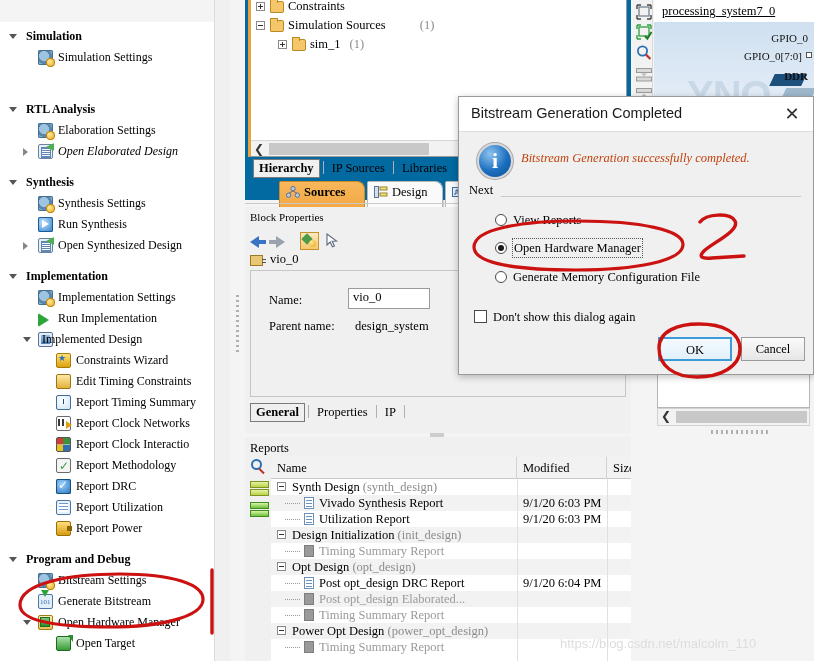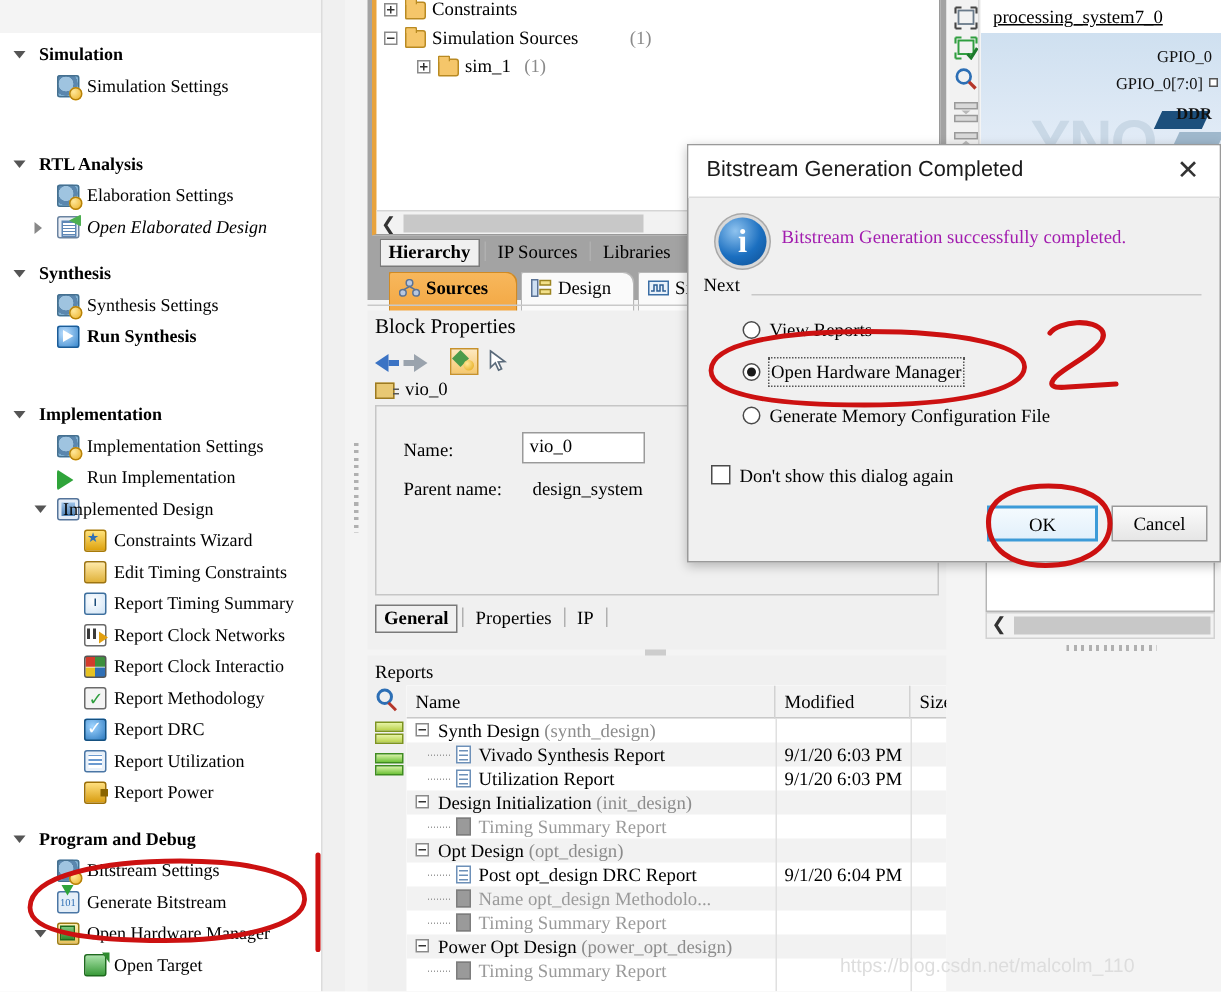--- a/index.html
+++ b/index.html
@@ -92,21 +92,21 @@
   .vdivider { position:absolute; left:231px; top:0; width:14px; height:661px; background:#f4f4f4; }
   .vdivider .grip { position:absolute; left:5px; top:295px; width:3px; height:60px;
      background: repeating-linear-gradient(#b0b0b0 0 2px, transparent 2px 5px); }
 
   
   .mid { position:absolute; left:245px; top:0; width:386px; height:661px; }
 
   .panel { position:absolute; background:#f0f0f0; }
 
   
-  .sources-panel { left:0; top:0; width:386px; height:200px; background:#a3a3a3; }
+  .sources-panel { left:0; top:0; width:386px; height:200px; background:#0369a1; }
   .sources-inner { position:absolute; left:3px; top:-4px; right:4px; height:161px; background:#fff; border:1px solid #9a9a9a;
      border-left:3px solid #e8a33d; overflow:hidden;}
   .tree { font-family:"Liberation Serif", serif; font-size:12.5px; color:#000; padding-top:0px;}
   .tree-row { height:19px; line-height:19px; white-space:nowrap; position:relative;}
   .tw { position:absolute; width:9px; height:9px; border:1px solid #8a8a8a; background:#fff; top:5px; }
   .tw::before { content:""; position:absolute; left:1px; top:3px; width:5px; height:1px; background:#333;}
   .tw.plus::after { content:""; position:absolute; left:3px; top:1px; width:1px; height:5px; background:#333;}
   .folder { position:absolute; width:14px; height:12px; top:4px; background:#f5c66a; border:1px solid #b98a22; border-radius:1px 2px 2px 1px;}
   .folder::before { content:""; position:absolute; left:-1px; top:-3px; width:6px; height:3px; background:#f5c66a; border:1px solid #b98a22; border-bottom:0; border-radius:1px 1px 0 0;}
   .tlabel { position:absolute; }
@@ -117,26 +117,26 @@
   .hscroll .larr { position:absolute; left:3px; top:1px; font-size:12px; color:#333; font-family:"DejaVu Sans",sans-serif;}
   .hscroll .thumb { position:absolute; left:18px; top:2px; height:12px; background:#c8c8c8;}
 
   .tabrow { position:absolute; font-family:"Liberation Serif", serif; font-size:12.5px; white-space:nowrap;}
   .subtab { display:inline-block; padding:1px 5px; }
   .subtab.sel { border:1px solid #7a7a7a; background:#f0f0f0; font-weight:bold;}
   .tsep { display:inline-block; width:1px; height:13px; background:#b0b0b0; vertical-align:-2px; margin:0 3px;}
 
   .bigtabs { position:absolute; left:0; top:181px; width:386px; height:22px; }
   .bigtab { position:absolute; top:0; height:36px; line-height:21px; font-size:12.5px; padding:0 8px 0 6px;
-            border:1px solid #b8b8b8; border-bottom:0; background:#fafafa; border-radius:2px 8px 0 0; }
+            border:1px solid #b8b8b8; border-bottom:0; background:#fafafa; border-radius:2px 8px 0 0;margin-left:20px; }
   .bigtab.active { background:linear-gradient(#f7b75c,#f2a23a); border-color:#d08a24; font-weight:bold; color:#000; }
 
   
   .bp-panel { left:0; top:207px; width:386px; height:226px; background:#f0f0f0;}
-  .bp-title { position:absolute; left:5px; top:4px; font-size:14px;}
+  .bp-title { position:absolute; left:5px; top:4px; font-size:11px;}
   .bp-toolbar { position:absolute; left:3px; top:22px; height:22px;}
   .tb-ico { position:absolute; top:2px; width:18px; height:18px; }
   .arr-left, .arr-right { width:0;height:0; top:7px !important;}
   .arr-left { border-right:9px solid #3b73c4; border-top:6px solid transparent; border-bottom:6px solid transparent;}
   .arr-left::after{content:"";position:absolute;left:9px;top:-2px;width:7px;height:4px;background:#3b73c4;}
   .arr-right { border-left:9px solid #9aa3ad; border-top:6px solid transparent; border-bottom:6px solid transparent;}
   .arr-right::after{content:"";position:absolute;right:9px;top:-2px;width:7px;height:4px;background:#9aa3ad;}
   .tb-pin { background:linear-gradient(#fde8c0,#f5c86e); border:1px solid #c8922b;}
   .tb-pin::before{content:"";position:absolute;left:2px;top:2px;width:8px;height:8px;background:#4b9b4b;transform:rotate(45deg);}
   .tb-pin::after{content:"";position:absolute;right:2px;bottom:2px;width:7px;height:7px;background:radial-gradient(circle at 35% 35%,#ffe89a,#e3a50f);border-radius:50%;}
@@ -206,21 +206,21 @@
   .dlg-titlebar { position:absolute; left:0; top:0; right:0; height:35px; background:#fff; border-bottom:1px solid #dcdcdc;}
   .dlg-title { position:absolute; left:12px; top:8px; font-size:14.5px; color:#1a1a1a;
      font-family:"Liberation Sans", sans-serif;}
   .dlg-close { position:absolute; right:8px; top:5px; width:26px; height:24px; line-height:24px; text-align:center;
      font-size:18px; color:#333; font-family:"DejaVu Sans", sans-serif; cursor:pointer;}
   .dlg-info { position:absolute; left:20px; top:48px; width:32px; height:32px; border-radius:50%;
      background: radial-gradient(circle at 35% 28%, #8fc3ef 0%, #1b6fc0 55%, #0d4e92 100%);
      box-shadow: 0 0 0 2px #d9d9d9, 0 0 0 3px #a8a8a8;}
   .dlg-info::after { content:"i"; position:absolute; left:0; right:0; top:3px; text-align:center; color:#fff;
      font-size:22px; font-family:"Liberation Serif", serif; font-weight:bold;}
-  .dlg-msg { position:absolute; left:62px; top:54px; font-size:12.5px; color:#a21caf;}
+  .dlg-msg { position:absolute; left:62px; top:54px; font-size:12.5px; color:#c2410c;font-style:italic;}
   .dlg-next { position:absolute; left:10px; top:86px; font-size:12.5px;}
   .dlg-nextline { position:absolute; left:42px; top:99px; right:12px; height:1px; background:#c8c8c8;}
   .radio-row { position:absolute; left:36px; font-size:12.5px; height:18px; line-height:18px;}
   .radio { position:absolute; left:0; top:3px; width:12px; height:12px; border:1.5px solid #4a4a4a; border-radius:50%; background:#fff;}
   .radio.on::after{content:"";position:absolute;left:2px;top:2px;width:6px;height:6px;background:#1a1a1a;border-radius:50%;}
   .radio-label { position:absolute; left:18px; top:0; white-space:nowrap;}
   .radio-row.focused .radio-label { outline:1px dotted #555; padding:0 1px;}
   .chk-row { position:absolute; left:15px; top:211px; font-size:12.5px; height:18px; line-height:18px;}
   .chkbox { position:absolute; left:0; top:2px; width:13px; height:13px; border:1.5px solid #4a4a4a; background:#fff;}
   .chk-label { position:absolute; left:19px; top:0; white-space:nowrap;}
@@ -262,23 +262,28 @@
         <span class="lbl" style="left: 58px; font-style: italic;">Open Elaborated Design</span>
       </div>
       <div class="flow-row header" style="top: 150px; position: absolute; left: 0px; right: 0px;">
         <span class="arrow down"></span>
         <span class="lbl" style="left: 26px;">Synthesis</span>
       </div>
       <div class="flow-row" style="top: 171px; position: absolute; left: 0px; right: 0px;">
         <span class="ico ic-gear" style="left: 38px;"></span>
         <span class="lbl" style="left: 58px;">Synthesis Settings</span>
       </div>
-      <div class="flow-row" style="top: 192px; position: absolute; left: 0px; right: 0px; font-weight: bold;">
+      <div class="flow-row" style="top: 192px; position: absolute; left: 0px; right: 0px;">
         <span class="ico ic-run" style="left: 38px;"></span>
         <span class="lbl" style="left: 58px;">Run Synthesis</span>
+      </div>
+      <div class="flow-row" style="top: 213px; position: absolute; left: 0px; right: 0px;">
+        <span class="arrow hollow" style="left: 23px;"></span>
+        <span class="ico ic-opendes" style="left: 38px;"></span>
+        <span class="lbl" style="left: 58px;">Open Synthesized Design</span>
       </div>
       <div class="flow-row" style="top: 265px; position: absolute; left: 0px; right: 0px;">
         <span class="ico ic-gear" style="left: 38px;"></span>
         <span class="lbl" style="left: 58px;">Implementation Settings</span>
       </div>
       <div class="flow-row header" style="top: 244px; position: absolute; left: 0px; right: 0px;">
         <span class="arrow down"></span>
         <span class="lbl" style="left: 26px;">Implementation</span>
       </div>
       <div class="flow-row" style="top: 286px; position: absolute; left: 0px; right: 0px;">
@@ -490,21 +495,21 @@
             <div class="rep-row">
               <span class="dotted-h" style="position: absolute; left: 14px; top: 8px; width: 16px; height: 1px; background: repeating-linear-gradient(90deg, rgb(154, 154, 154) 0px, rgb(154, 154, 154) 1px, transparent 1px, transparent 2px);"></span>
               <span class="docico" style="left: 33px;"></span>
               <span class="c-name" style="left: 48px;">Post opt_design DRC Report</span>
               <span class="c-mod">9/1/20 6:04 PM</span>
               <span class="c-size">1.5 KB</span>
             </div>
             <div class="rep-row alt">
               <span class="dotted-h" style="position: absolute; left: 14px; top: 8px; width: 16px; height: 1px; background: repeating-linear-gradient(90deg, rgb(154, 154, 154) 0px, rgb(154, 154, 154) 1px, transparent 1px, transparent 2px);"></span>
               <span class="docico grayed" style="left: 33px;"></span>
-              <span class="c-name dim" style="left: 48px;">Name opt_design Methodolo...</span>
+              <span class="c-name dim" style="left: 48px;">Post opt_design Elaborated...</span>
             </div>
             <div class="rep-row">
               <span class="dotted-h" style="position: absolute; left: 14px; top: 8px; width: 16px; height: 1px; background: repeating-linear-gradient(90deg, rgb(154, 154, 154) 0px, rgb(154, 154, 154) 1px, transparent 1px, transparent 2px);"></span>
               <span class="docico grayed" style="left: 33px;"></span>
               <span class="c-name dim" style="left: 48px;">Timing Summary Report</span>
             </div>
             <div class="rep-row alt">
               <span class="tw" style="left: 6px; top: 3px;"></span>
               <span class="c-name" style="left: 21px;"><span>Power Opt Design </span><span class="gray">(power_opt_design)</span></span>
             </div>

